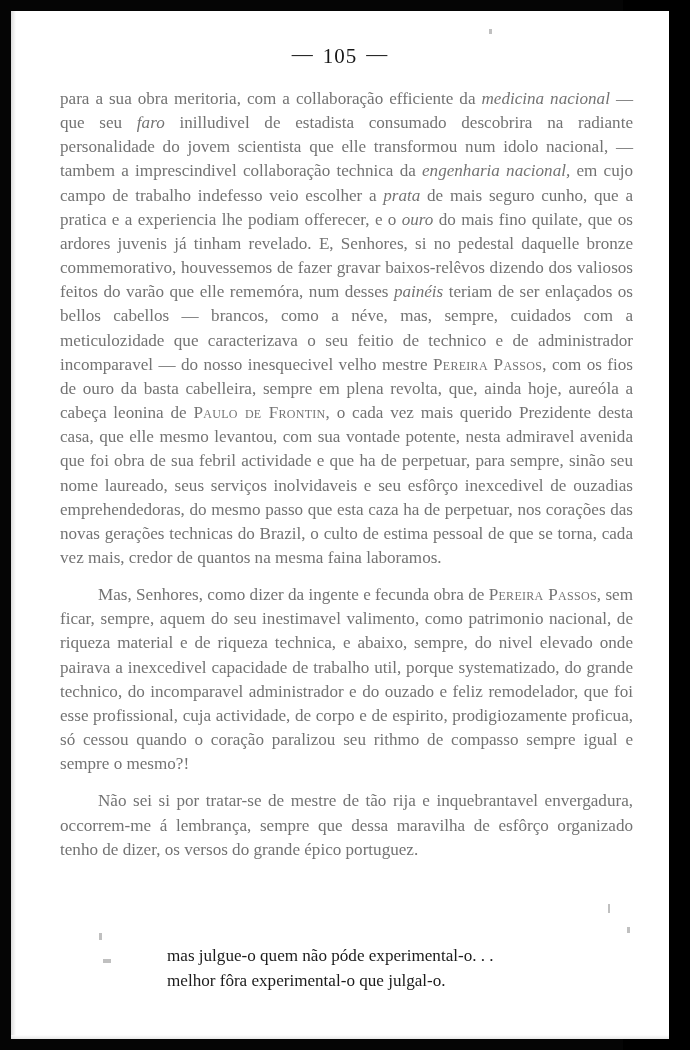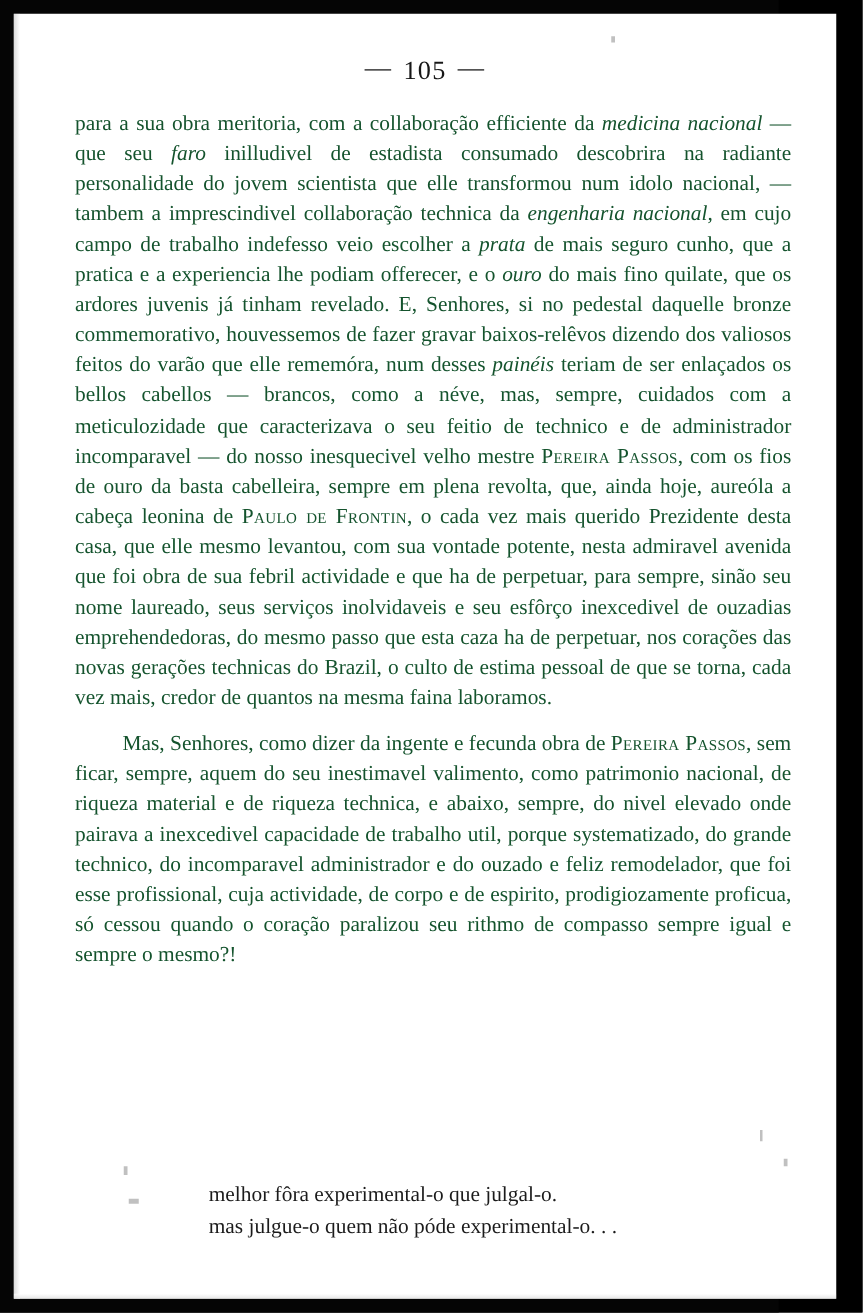--- a/index.html
+++ b/index.html
@@ -65,21 +65,21 @@
     padding: 0 9px;
     position: relative;
     top: -2px;
   }
 
   .text-block {
     position: absolute;
     left: 49px;
     top: 76px;
     width: 573px;
-    color: #14532d;
+    color: #737373;
     font-size: 17.1px;
     line-height: 24.15px;
     text-align: justify;
     text-justify: inter-word;
   }
 
   p.para {
     margin: 0;
     text-indent: 0;
   }
@@ -122,25 +122,26 @@
     <div class="paper-shade-left"></div>
     <div class="paper-shade-bottom"></div>
 
     <div class="folio">
       <span class="dash">—</span><span>105</span><span class="dash">—</span>
     </div>
 
     <div class="text-block" id="body-text">
         <p class="para"><span>para a sua obra meritoria, com a collaboração efficiente da </span><span class="it">medicina nacional</span><span> — que seu </span><span class="it">faro</span><span> inilludivel de estadista consumado descobrira na radiante personalidade do jovem scientista que elle transformou num idolo nacional, — tambem a imprescindivel collaboração technica da </span><span class="it">engenharia nacional,</span><span> em cujo campo de trabalho indefesso veio escolher a </span><span class="it">prata</span><span> de mais seguro cunho, que a pratica e a experiencia lhe podiam offerecer, e o </span><span class="it">ouro</span><span> do mais fino quilate, que os ardores juvenis já tinham revelado. E, Senhores, si no pedestal daquelle bronze commemorativo, houvessemos de fazer gravar baixos-relêvos dizendo dos valiosos feitos do varão que elle rememóra, num desses </span><span class="it">painéis</span><span> teriam de ser enlaçados os bellos cabellos — brancos, como a néve, mas, sempre, cuidados com a meticulozidade que caracterizava o seu feitio de technico e de administrador incomparavel — do nosso inesquecivel velho mestre </span><span class="sc">Pereira Passos</span><span>, com os fios de ouro da basta cabelleira, sempre em plena revolta, que, ainda hoje, aureóla a cabeça leonina de </span><span class="sc">Paulo de Frontin</span><span>, o cada vez mais querido Prezidente desta casa, que elle mesmo levantou, com sua vontade potente, nesta admiravel avenida que foi obra de sua febril actividade e que ha de perpetuar, para sempre, sinão seu nome laureado, seus serviços inolvidaveis e seu esfôrço inexcedivel de ouzadias emprehendedoras, do mesmo passo que esta caza ha de perpetuar, nos corações das novas gerações technicas do Brazil, o culto de estima pessoal de que se torna, cada vez mais, credor de quantos na mesma faina laboramos.</span></p>
         <p class="para indent"><span>Mas, Senhores, como dizer da ingente e fecunda obra de </span><span class="sc">Pereira Passos</span><span>, sem ficar, sempre, aquem do seu inestimavel valimento, como patrimonio nacional, de riqueza material e de riqueza technica, e abaixo, sempre, do nivel elevado onde pairava a inexcedivel capacidade de trabalho util, porque systematizado, do grande technico, do incomparavel administrador e do ouzado e feliz remodelador, que foi esse profissional, cuja actividade, de corpo e de espirito, prodigiozamente proficua, só cessou quando o coração paralizou seu rithmo de compasso sempre igual e sempre o mesmo?!</span></p>
+        <p class="para indent"><span>Não sei si por tratar-se de mestre de tão rija e inquebrantavel envergadura, occorrem-me á lembrança, sempre que dessa maravilha de esfôrço organizado tenho de dizer, os versos do grande épico portuguez.</span></p>
       </div>
 
     <div class="verse-block" id="verse-block">
+        <p class="verse-line">mas julgue-o quem não póde experimental-o. . .</p>
         <p class="verse-line">melhor fôra experimental-o que julgal-o.</p>
-        <p class="verse-line">mas julgue-o quem não póde experimental-o. . .</p>
       </div>
 
     <span class="speck" style="left:88px;  top:922px; width:3px;  height:7px;"></span>
     <span class="speck" style="left:92px;  top:948px; width:8px;  height:4px;"></span>
     <span class="speck" style="left:597px; top:893px; width:2px;  height:9px;"></span>
     <span class="speck" style="left:478px; top:18px;  width:3px;  height:5px;"></span>
     <span class="speck" style="left:616px; top:916px; width:3px;  height:6px;"></span>
   </div>
 </div>
 

